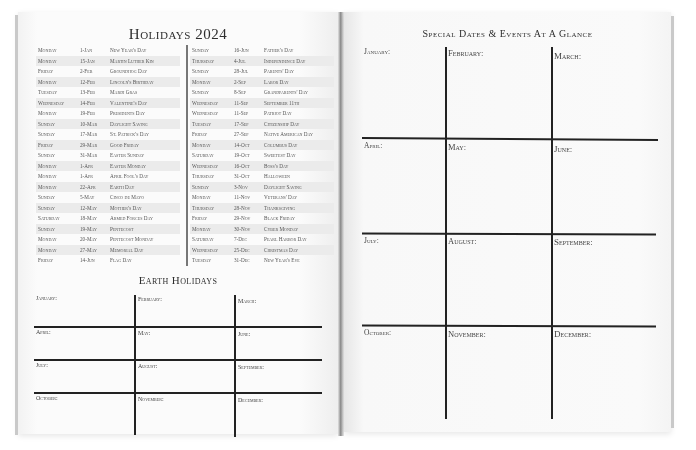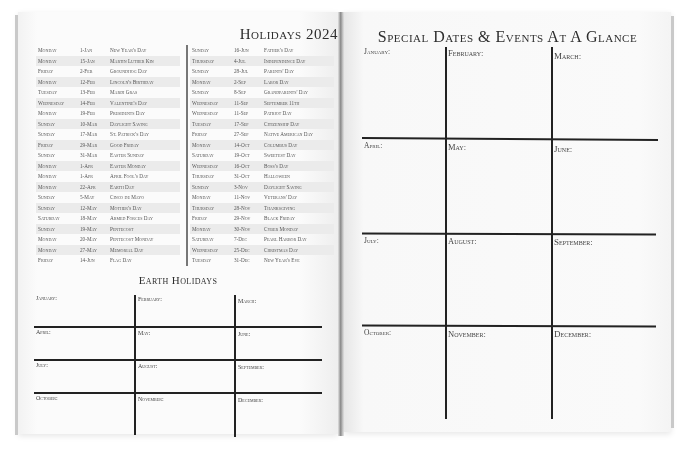--- a/index.html
+++ b/index.html
@@ -30,21 +30,21 @@
     .page-right::after {
       content: ""; position: absolute; right: -3px; top: 4px; width: 3px; height: 412px;
       background: #c9c9c9;
     }
     .spine {
       position: absolute; left: 338px; top: 12px; width: 6px; height: 424px;
       background: linear-gradient(to right, #e4e4e4, #8a8a8a 45%, #bdbdbd 70%, #ececec);
     }
 
     .title-left {
-      position: absolute; left: 0; width: 320px; top: 14px; text-align: right;
+      position: absolute; left: 0; width: 320px; top: 14px; text-align: center;
       font-size: 15px; color: #2e2e2e; font-variant: small-caps; letter-spacing: 0.5px;
     }
     .hol-col { position: absolute; top: 33px; width: 144px; }
     .hol-col.c1 { left: 18px; }
     .hol-col.c2 { left: 168px; border-left: 2px solid #777; padding-left: 2px; }
     .hol-row {
       height: 10.5px; font-size: 5.2px; line-height: 10.5px; display: flex;
       font-variant: small-caps; color: #555; white-space: nowrap;
     }
     .hol-row:nth-child(even) { background: #ebebeb; }
@@ -57,21 +57,21 @@
       font-size: 11px; color: #2e2e2e; font-variant: small-caps; letter-spacing: 0.4px;
     }
     .grid-label {
       position: absolute; font-variant: small-caps; color: #444; white-space: nowrap;
     }
     .lg .grid-label { font-size: 6px; }
     .rg .grid-label { font-size: 7.5px; }
     .hline, .vline { position: absolute; background: #222; }
     .title-right {
       position: absolute; left: 0; width: 327px; top: 16px; text-align: center;
-      font-size: 16px; color: #2e2e2e; font-variant: small-caps; letter-spacing: 0.5px;
+      font-size: 10px; color: #2e2e2e; font-variant: small-caps; letter-spacing: 0.5px;
     }
   </style>
 </head>
 <body>
 
 <div class="book">
   <div class="page page-left">
     <div class="title-left">Holidays 2024</div>
 
     <div class="hol-col c1" id="col1">

